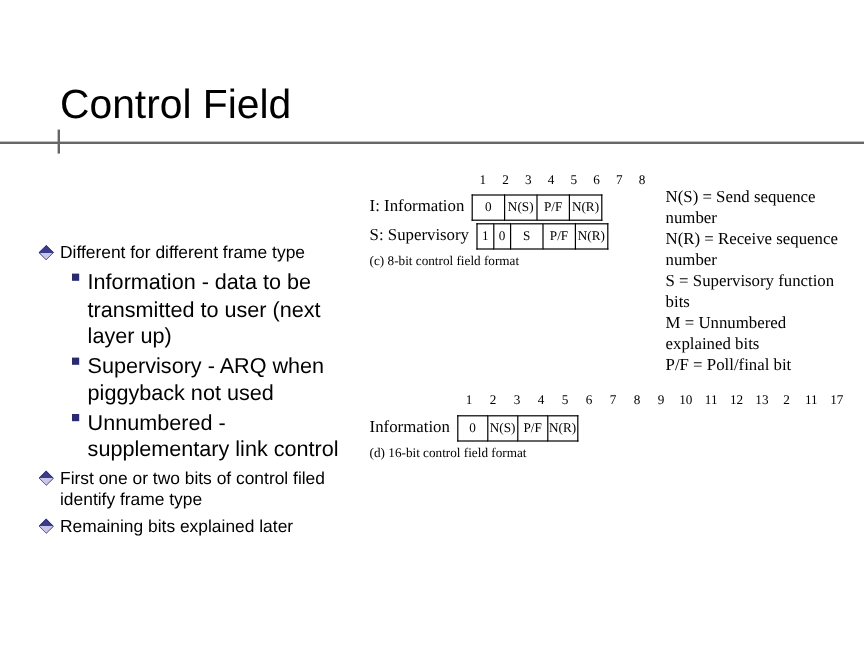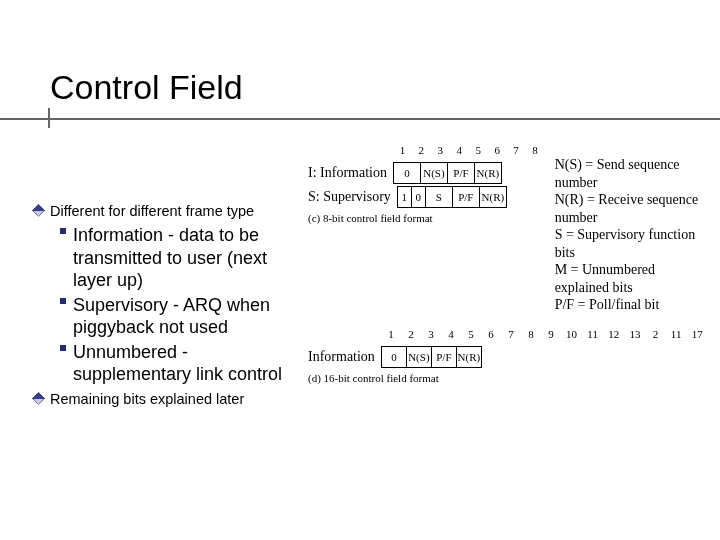--- a/index.html
+++ b/index.html
@@ -48,20 +48,24 @@
         <span class="sq"></span>
         <span class="t2">Information - data to be transmitted to user (next layer up)</span>
       </div>
     <div class="l2">
         <span class="sq"></span>
         <span class="t2">Supervisory - ARQ when piggyback not used</span>
       </div>
     <div class="l2">
         <span class="sq"></span>
         <span class="t2">Unnumbered - supplementary link control</span>
+      </div>
+    <div class="l1">
+        <span class="diamond"></span>
+        <span class="t1">First one or two bits of control filed identify frame type</span>
       </div>
     <div class="l1">
         <span class="diamond"></span>
         <span class="t1">Remaining bits explained later</span>
       </div>
   </div>
 
   <div class="fig fig1">
     <div style="display:flex;align-items:flex-start">
       <div>

